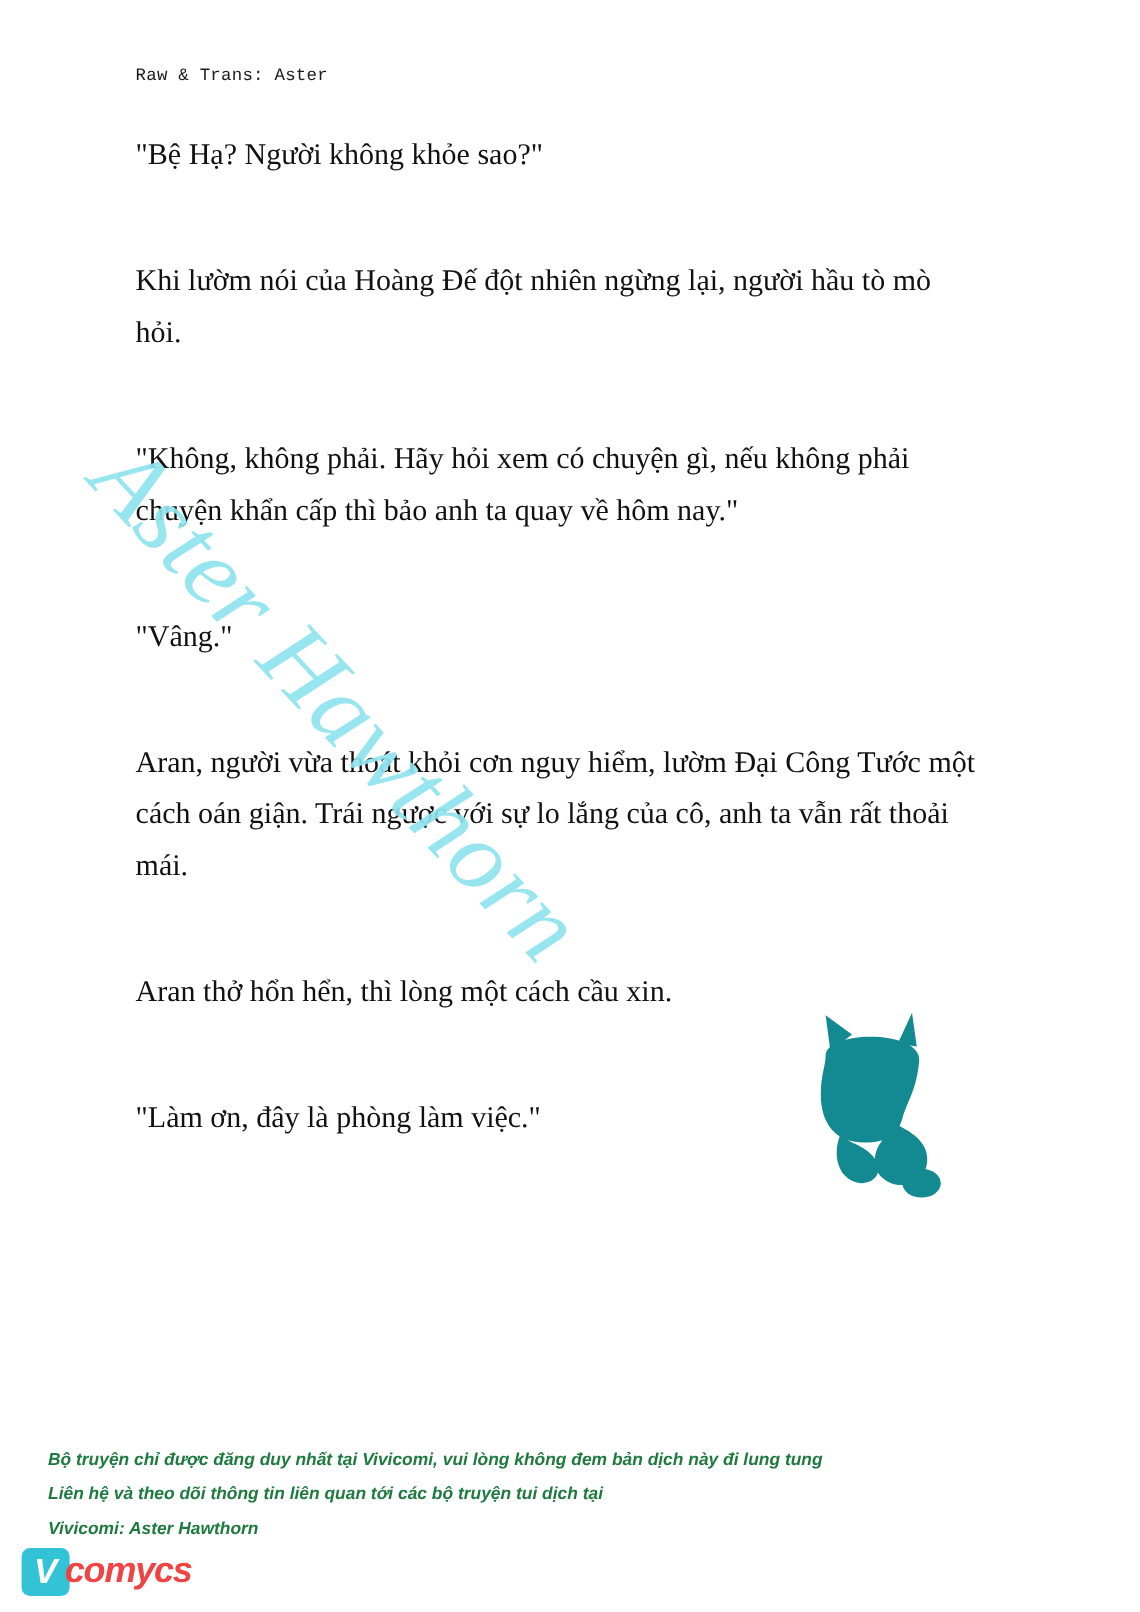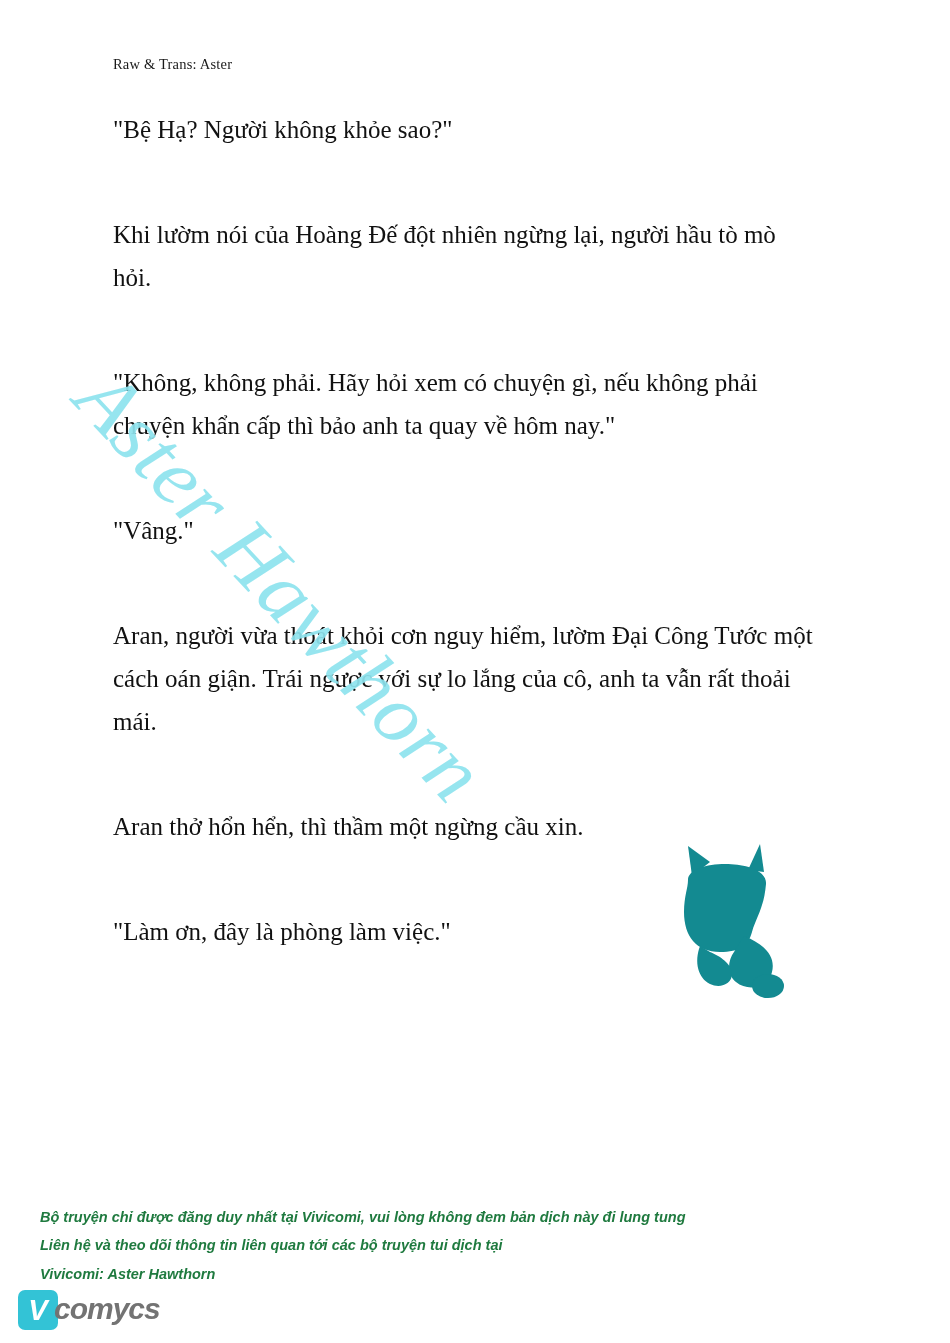--- a/index.html
+++ b/index.html
@@ -12,21 +12,21 @@
     width: 950px;
     height: 1343px;
     background: #ffffff;
     overflow: hidden;
     font-family: "Liberation Serif", serif;
   }
   .credit {
     position: absolute;
     left: 113px;
     top: 56px;
-    font-family: Liberation Serif, serif;
+    font-family: Liberation Mono, monospace;
     font-size: 14.5px;
     color: #1a1a1a;
     letter-spacing: 0.2px;
   }
   .content {
     position: absolute;
     left: 113px;
     top: 108px;
     width: 700px;
   }
@@ -99,21 +99,21 @@
     height: 46px;
   }
   .brand-text {
     position: absolute;
     left: 38px;
     top: 4px;
     font-family: "Liberation Sans", sans-serif;
     font-style: italic;
     font-weight: bold;
     font-size: 30px;
-    color: #737373;
+    color: #ef4444;
     letter-spacing: -1px;
   }
   .brand-v {
     position: absolute;
     left: 2px;
     top: 2px;
     width: 40px;
     height: 40px;
     background: #33c3d6;
     border-radius: 7px;
@@ -132,21 +132,21 @@
 <div class="page">
 
   <div class="credit">Raw &amp; Trans: Aster</div>
 
   <div class="content">
     <p class="para">"Bệ Hạ? Người không khỏe sao?"</p>
     <p class="para">Khi lườm nói của Hoàng Đế đột nhiên ngừng lại, người hầu tò mò hỏi.</p>
     <p class="para">"Không, không phải. Hãy hỏi xem có chuyện gì, nếu không phải chuyện khẩn cấp thì bảo anh ta quay về hôm nay."</p>
     <p class="para">"Vâng."</p>
     <p class="para">Aran, người vừa thoát khỏi cơn nguy hiểm, lườm Đại Công Tước một cách oán giận. Trái ngược với sự lo lắng của cô, anh ta vẫn rất thoải mái.</p>
-    <p class="para">Aran thở hổn hển, thì thầm một ngừng cầu xin.</p>
+    <p class="para">Aran thở hổn hển, thì lòng một cách cầu xin.</p>
     <p class="para last">"Làm ơn, đây là phòng làm việc."</p>
   </div>
 
   <div class="watermark">
     <div class="watermark-text">Aster Hawthorn</div>
   </div>
 
   <div class="cat-mark">
     <svg viewBox="0 0 140 160" width="140" height="160" xmlns="http://www.w3.org/2000/svg">
       <g fill="#138a91">

